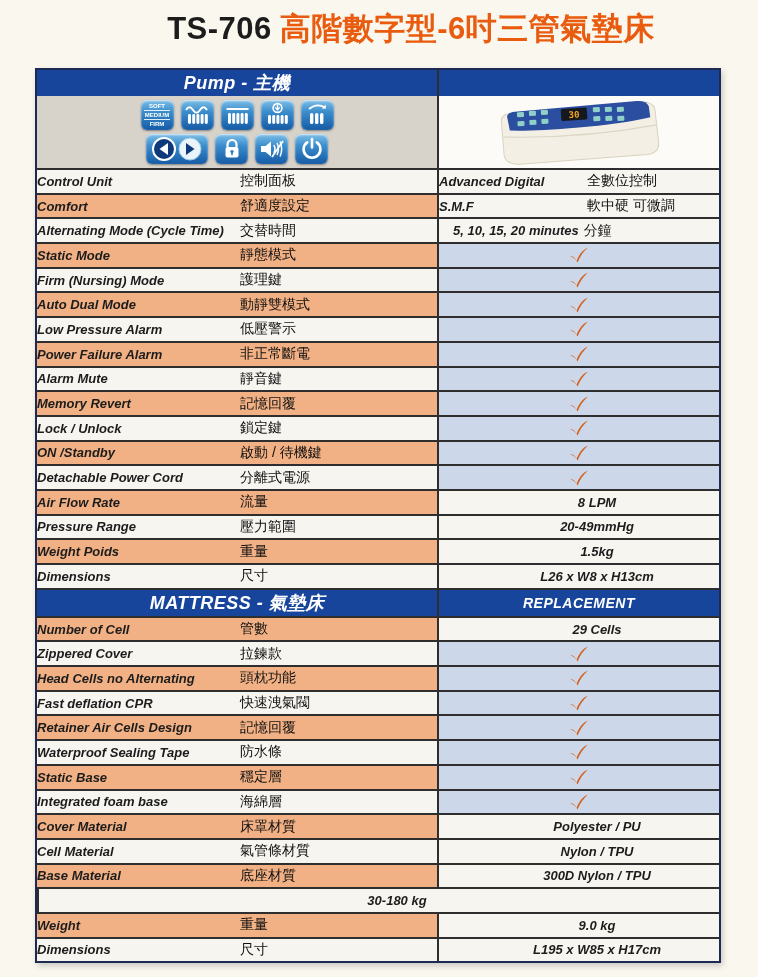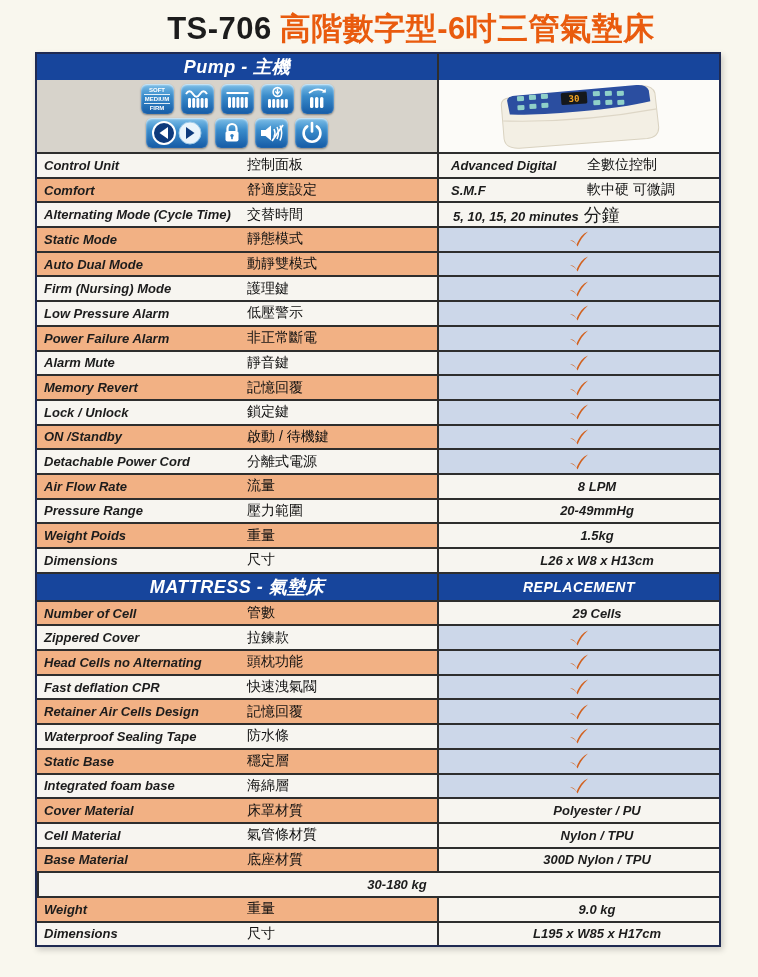--- a/index.html
+++ b/index.html
@@ -12,21 +12,21 @@
   
   .page-title{
     position:absolute;top:8px;left:0;width:100%;
     text-align:center;font-size:31px;font-weight:bold;letter-spacing:.5px;padding-left:32px;
   }
   .page-title .model{color:#1c1c1c;}
   .page-title .name{color:#e95b0e;margin-left:8px;}
 
   
   .spec-table{
-    position:absolute;left:35px;top:52px;width:686px;
+    position:absolute;left:35px;top:68px;width:686px;
     border:2px solid #1f2a52;background:#f7f5f0;
     box-sizing:border-box;
     box-shadow:2px 3px 6px rgba(0,0,0,.18);
   }
   .sec-header{display:flex;height:26px;background:#17459c;}
   .sec-header.bordered{border-top:2px solid #2e2e2e;}
   .sec-header .h-left{
     flex:0 0 400px;display:flex;align-items:center;justify-content:center;
     color:#fff;font-weight:bold;font-style:italic;font-size:18px;letter-spacing:.5px;
   }
@@ -57,43 +57,43 @@
     color:#fff;font-weight:bold;font-size:6px;line-height:8px;text-align:center;
     width:26px;border-top:1px solid rgba(255,255,255,.85);
   }
   .cmf-line:first-child{border-top:none;}
 
   
   .row{display:flex;height:24.7px;border-top:2px solid #2e2e2e;box-sizing:border-box;}
   .cell-left{flex:0 0 400px;display:flex;align-items:center;background:#f7f5f0;}
   .cell-left.orange{background:#f2b184;}
   .cell-left .en{
-    flex:0 0 203px;padding-left:7px;font-weight:bold;font-style:italic;
+    flex:0 0 203px;font-weight:bold;font-style:italic;
     font-size:13px;color:#1c1c1c;white-space:nowrap;
   }
   .cell-left .zh{font-size:14px;color:#111;white-space:nowrap;}
   .cell-right{
     flex:1;border-left:2px solid #2e2e2e;display:flex;align-items:center;
     background:#f7f5f0;position:relative;
   }
   .cell-right.blue{background:#ccd7e9;justify-content:center;}
   .cell-right .val-center{
     width:100%;text-align:center;font-weight:bold;font-style:italic;
     font-size:13px;color:#1c1c1c;padding-left:36px;
   }
   .cell-right .val-en{
-    flex:0 0 148px;padding-left:12px;font-weight:bold;font-style:italic;
+    flex:0 0 148px;padding-left:0;font-weight:bold;font-style:italic;
     font-size:13px;color:#1c1c1c;white-space:nowrap;box-sizing:border-box;
   }
   .cell-right .val-zh{font-size:14px;color:#111;white-space:nowrap;}
   .cell-right .val-flow{
     padding-left:14px;font-weight:bold;font-style:italic;font-size:13px;
     color:#1c1c1c;white-space:nowrap;
   }
-  .cell-right .val-flow .zh-part{font-style:normal;font-weight:normal;font-size:18px;margin-left:5px;}
+  .cell-right .val-flow .zh-part{font-style:normal;font-weight:normal;font-size:14px;margin-left:5px;}
   .check{width:20px;height:16px;}
 </style>
 </head>
 <body>
 
 <div class="page-title">
   <span class="model">TS-706</span><span class="name">高階數字型-6吋三管氣墊床</span>
 </div>
 
 <div class="spec-table">
@@ -254,34 +254,34 @@
           <span class="en">Static Mode</span>
           <span class="zh">靜態模式</span>
         </div>
         <div class="cell-right blue">
           <svg class="check" viewBox="0 0 20 16">
             <path d="M1 9.2 C4 9 6.2 11 7.6 13.8 C10 7.4 13.8 2.6 19 0.4 C14.2 4.8 10.6 9.8 8.6 15.6 C7 12.2 4.4 10.2 1 9.2 Z" fill="#d2611f"></path>
           </svg>
         </div>
       </div>
       <div class="row">
+        <div class="cell-left">
+          <span class="en">Firm (Nursing) Mode</span>
+          <span class="zh">護理鍵</span>
+        </div>
+        <div class="cell-right blue">
+          <svg class="check" viewBox="0 0 20 16">
+            <path d="M1 9.2 C4 9 6.2 11 7.6 13.8 C10 7.4 13.8 2.6 19 0.4 C14.2 4.8 10.6 9.8 8.6 15.6 C7 12.2 4.4 10.2 1 9.2 Z" fill="#d2611f"></path>
+          </svg>
+        </div>
+      </div>
+      <div class="row">
         <div class="cell-left orange">
           <span class="en">Auto Dual Mode</span>
           <span class="zh">動靜雙模式</span>
-        </div>
-        <div class="cell-right blue">
-          <svg class="check" viewBox="0 0 20 16">
-            <path d="M1 9.2 C4 9 6.2 11 7.6 13.8 C10 7.4 13.8 2.6 19 0.4 C14.2 4.8 10.6 9.8 8.6 15.6 C7 12.2 4.4 10.2 1 9.2 Z" fill="#d2611f"></path>
-          </svg>
-        </div>
-      </div>
-      <div class="row">
-        <div class="cell-left">
-          <span class="en">Firm (Nursing) Mode</span>
-          <span class="zh">護理鍵</span>
         </div>
         <div class="cell-right blue">
           <svg class="check" viewBox="0 0 20 16">
             <path d="M1 9.2 C4 9 6.2 11 7.6 13.8 C10 7.4 13.8 2.6 19 0.4 C14.2 4.8 10.6 9.8 8.6 15.6 C7 12.2 4.4 10.2 1 9.2 Z" fill="#d2611f"></path>
           </svg>
         </div>
       </div>
       <div class="row">
         <div class="cell-left">
           <span class="en">Low Pressure Alarm</span>

